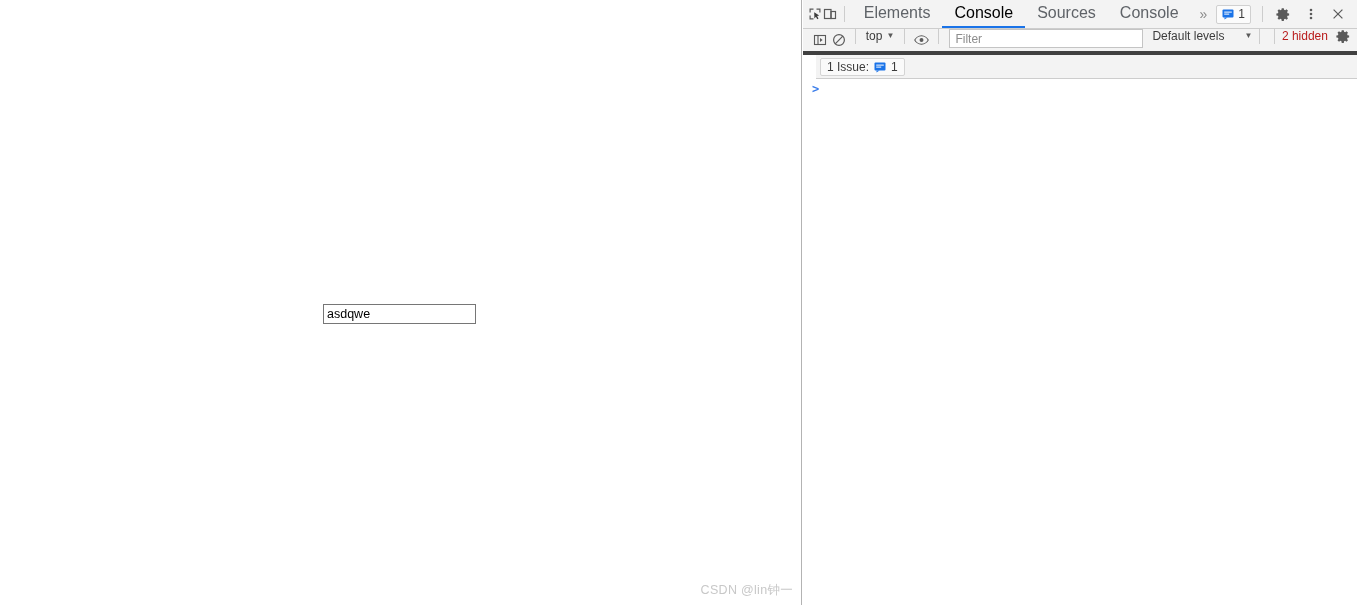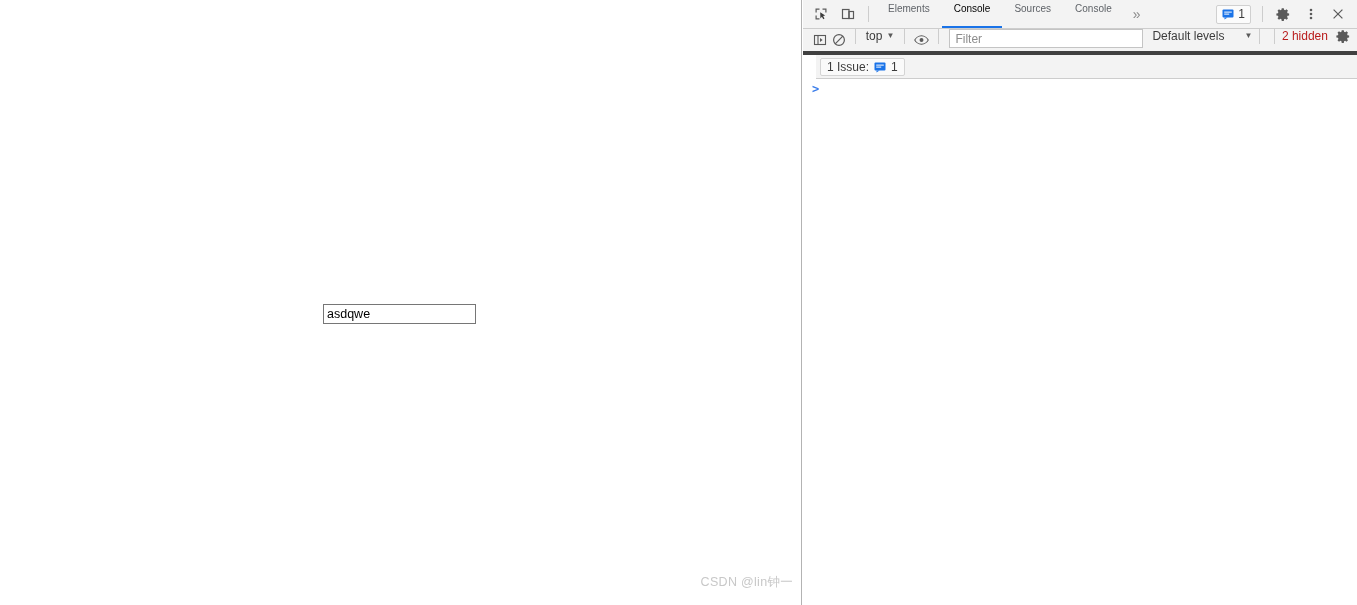--- a/index.html
+++ b/index.html
@@ -35,21 +35,21 @@
     font-family: "Liberation Sans", sans-serif;
     font-size: 12.5px;
     color: #000000;
     padding: 1px 3px;
     outline: none;
   }
 
   .watermark {
     position: absolute;
     right: 8px;
-    bottom: 14px;
+    bottom: 6px;
     font-size: 12.5px;
     color: #c8c8c8;
     letter-spacing: .3px;
     white-space: nowrap;
     user-select: none;
     margin-top: 6px;
   }
 
   
   .devtools {
@@ -79,22 +79,22 @@
     cursor: pointer;
   }
   .tb-icon-btn svg { display: block; }
   .tb-sep {
     width: 1px; height: 16px; background: #cdcdcd;
     align-self: center; margin: 0 7px;
   }
   .dt-tabs { display: flex; align-items: stretch; }
   .dt-tab {
     display: flex; align-items: flex-end;
-    padding: 12px 12px;
-    font-size: 10px;
+    padding: 4px 12px;
+    font-size: 16px;
     color: #5f6368;
     cursor: pointer;
     border-bottom: 2px solid transparent;
     white-space: nowrap;
   }
   .dt-tab.active {
     color: #000000;
     border-bottom: 2px solid #1a73e8;
   }
   .dt-more {

